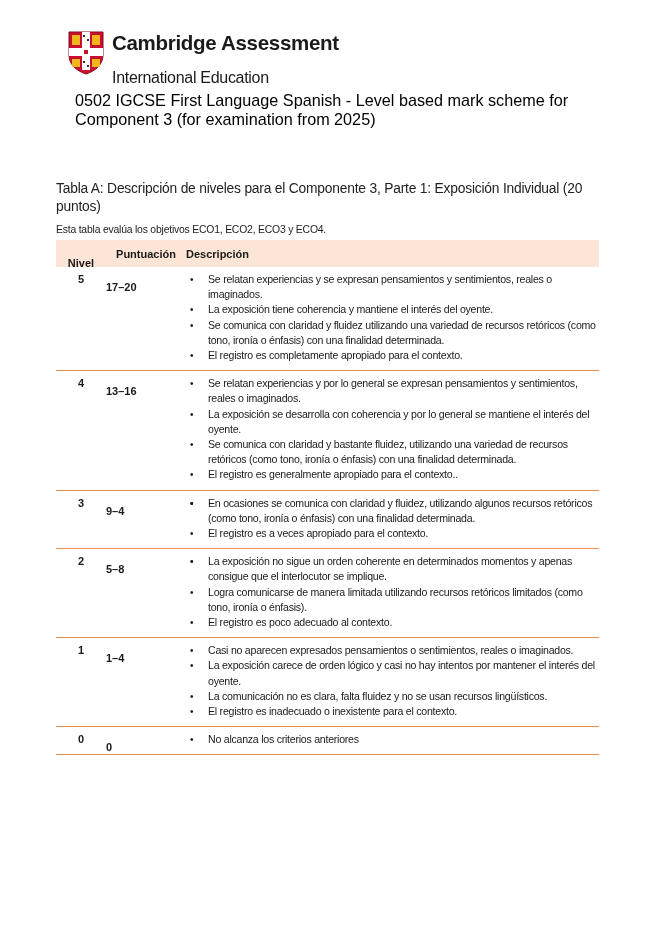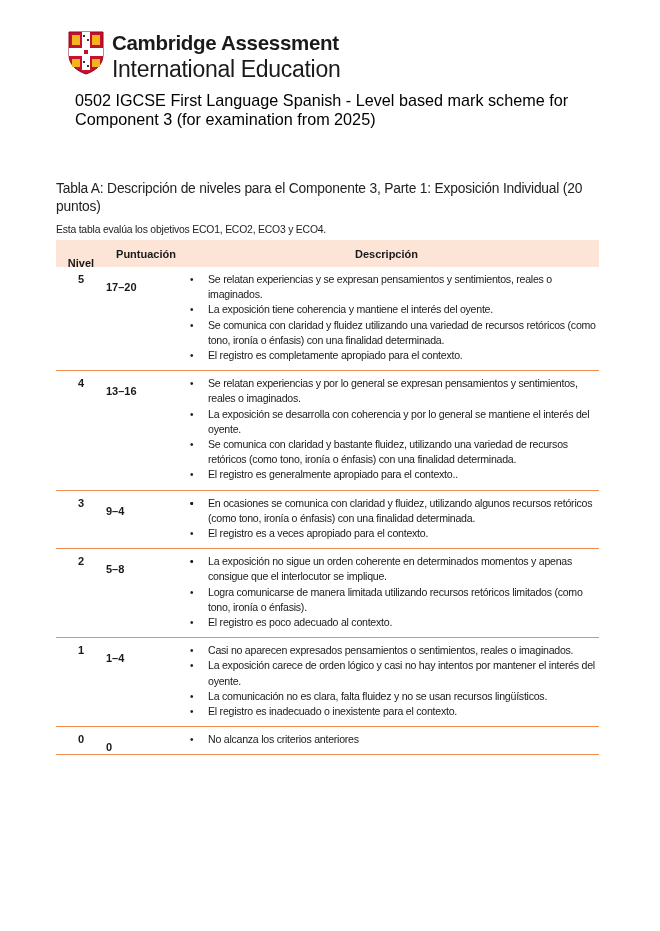--- a/index.html
+++ b/index.html
@@ -4,34 +4,34 @@
 <style>
   html, body { margin: 0; padding: 0; background: #ffffff; }
   body { width: 660px; height: 931px; position: relative; overflow: hidden;
          font-family: "Liberation Sans", sans-serif; color: #1a1a1a; }
 
   .logo { position: absolute; left: 68px; top: 31px; display: flex; align-items: flex-start; }
   .shield { width: 36px; height: 44px; position: relative; margin-right: 8px; }
   .shield svg { display: block; }
   .logo-text { display: flex; flex-direction: column; line-height: 1; }
   .logo-line1 { font-size: 20.5px; font-weight: bold; color: #1a1a1a; letter-spacing: -0.3px; margin-top: 2px; }
-  .logo-line2 { font-size: 23px; color: #1a1a1a; letter-spacing: -0.3px; margin-top: 4px; }
+  .logo-line2 { font-size: 16px; color: #1a1a1a; letter-spacing: -0.3px; margin-top: 16px; }
 
   .doc-title { position: absolute; left: 75px; top: 91px; width: 520px;
                font-size: 16.2px; line-height: 19px; color: #000; }
 
   .table-title { position: absolute; left: 56px; top: 180px; width: 560px;
                  font-size: 13.8px; line-height: 18px; color: #222; letter-spacing: -0.2px; }
   .table-note { position: absolute; left: 56px; top: 224px; font-size: 10.4px; color: #222; letter-spacing: -0.2px; }
 
   .table { position: absolute; left: 56px; top: 240px; width: 543px; }
   .thead { display: flex; height: 27px; background: #fce5d6; align-items: center; font-weight: bold; font-size: 11px; color: #1a1a1a; }
   .thead .c1 { width: 50px; text-align: center; margin-top: 18px; }
   .thead .c2 { width: 80px; text-align: center; }
-  .thead .c3 { flex: 1; text-align: center; padding-right: 12px; }
+  .thead .c3 { flex: 1; text-align: left; padding-right: 12px; }
 
   .row { display: flex; border-bottom: 1.5px solid #f08c4c; }
   .row .c1 { width: 50px; text-align: center; font-weight: bold; font-size: 11px; padding-top: 6px; }
   .row .c2 { width: 80px; text-align: left; font-weight: bold; font-size: 11px; padding-top: 14px; }
   .row .c3 { flex: 1; padding: 5px 0 7px 0; }
   .row ul { margin: 0; padding: 0; list-style: none; }
   .row li { position: relative; padding-left: 22px; font-size: 10.6px; line-height: 15.2px; letter-spacing: -0.25px; color: #1a1a1a; }
   .row li .bullet { position: absolute; left: 4px; top: 0; font-size: 10px; }
 </style>
 </head>

